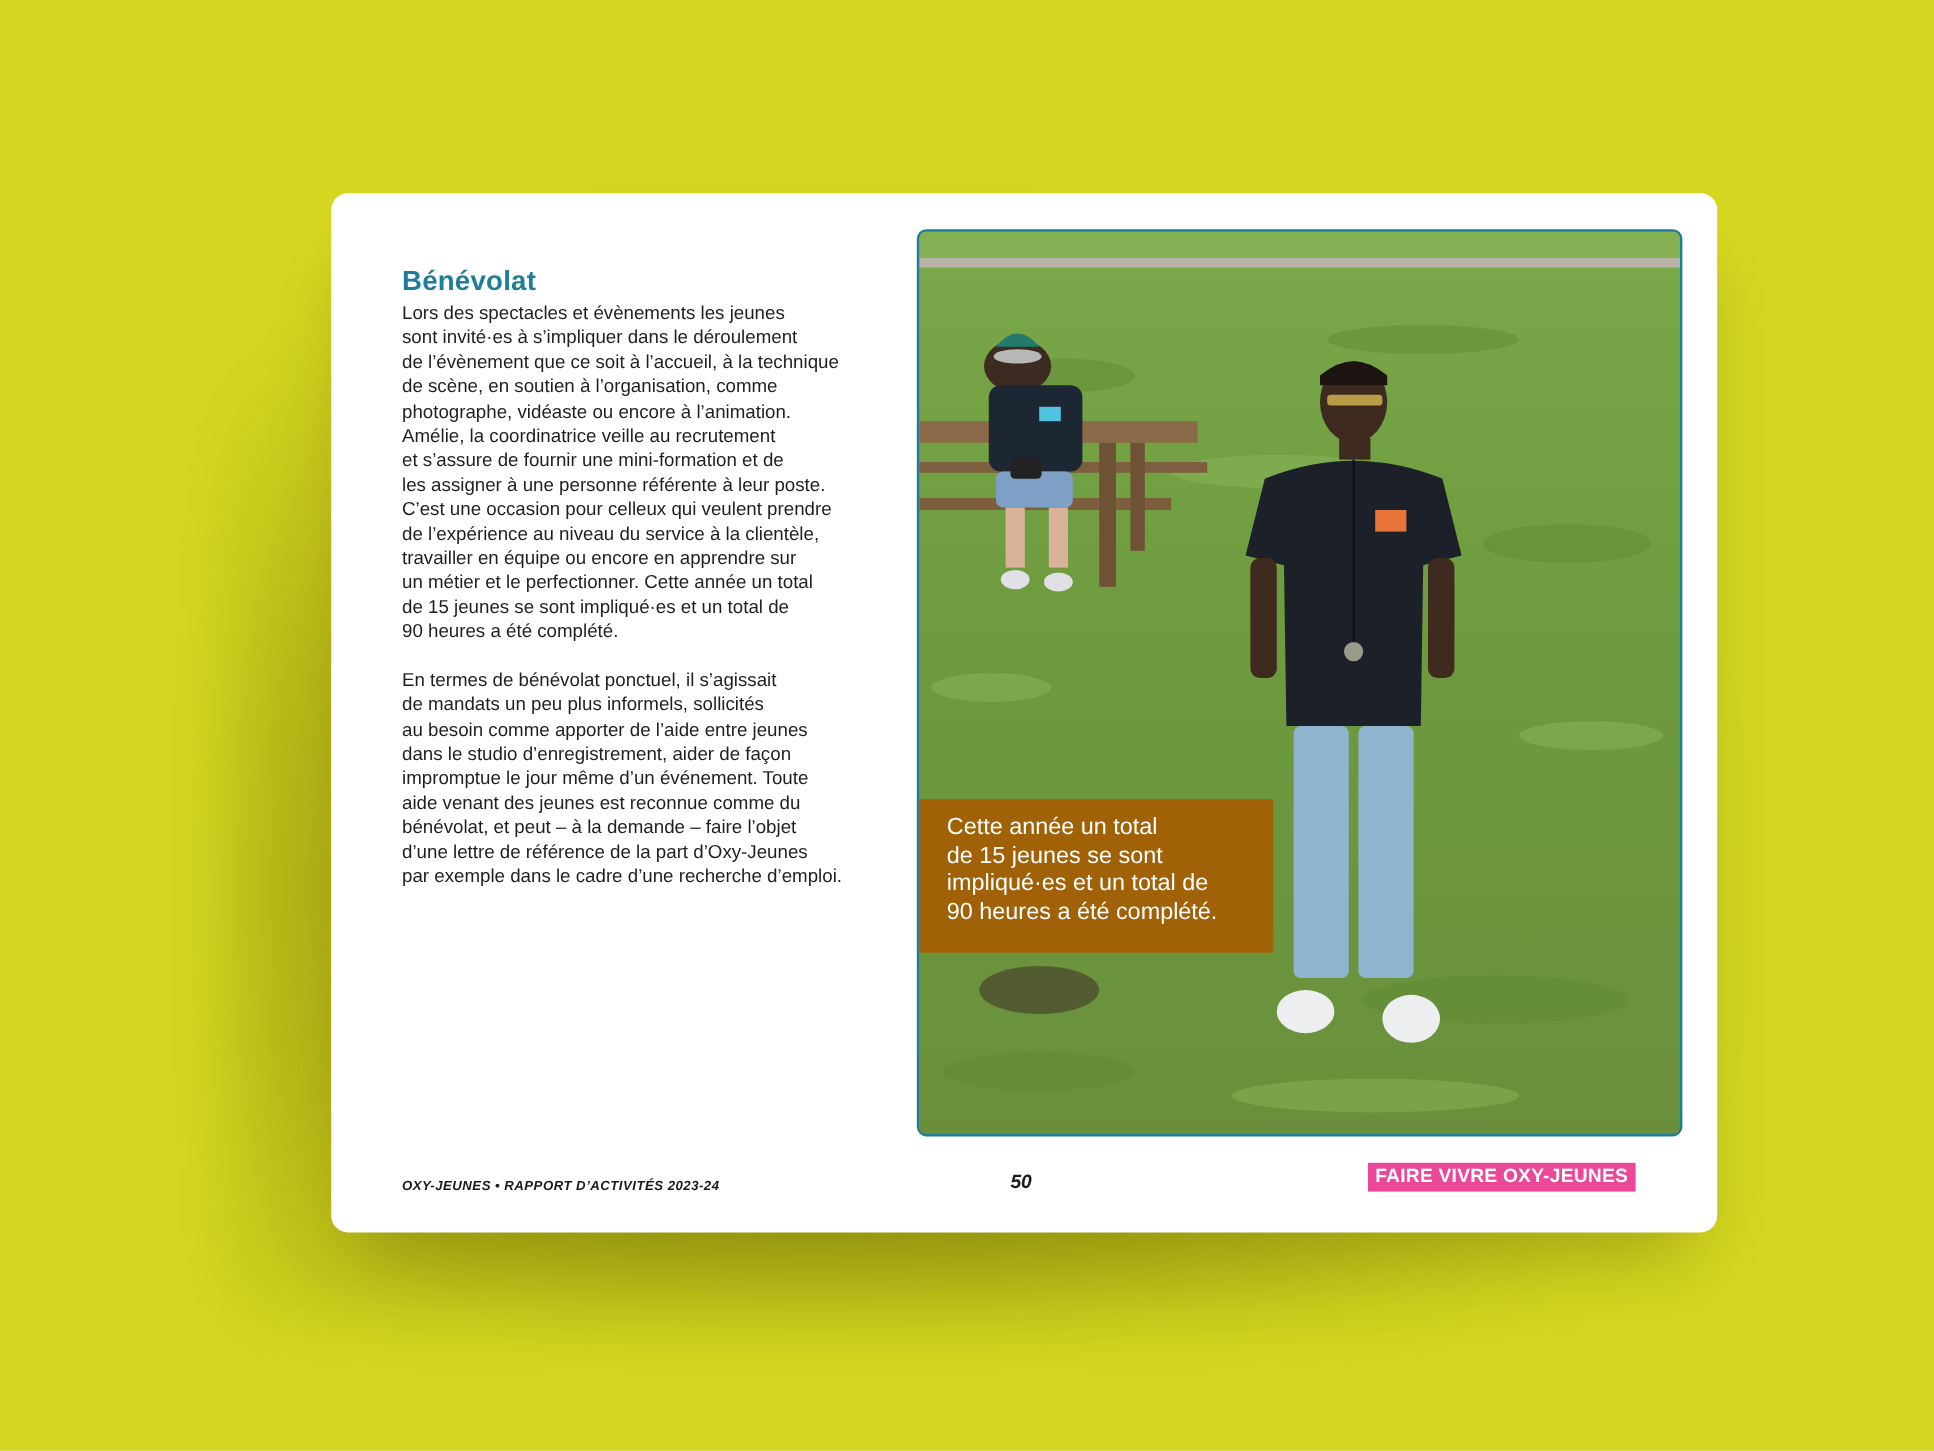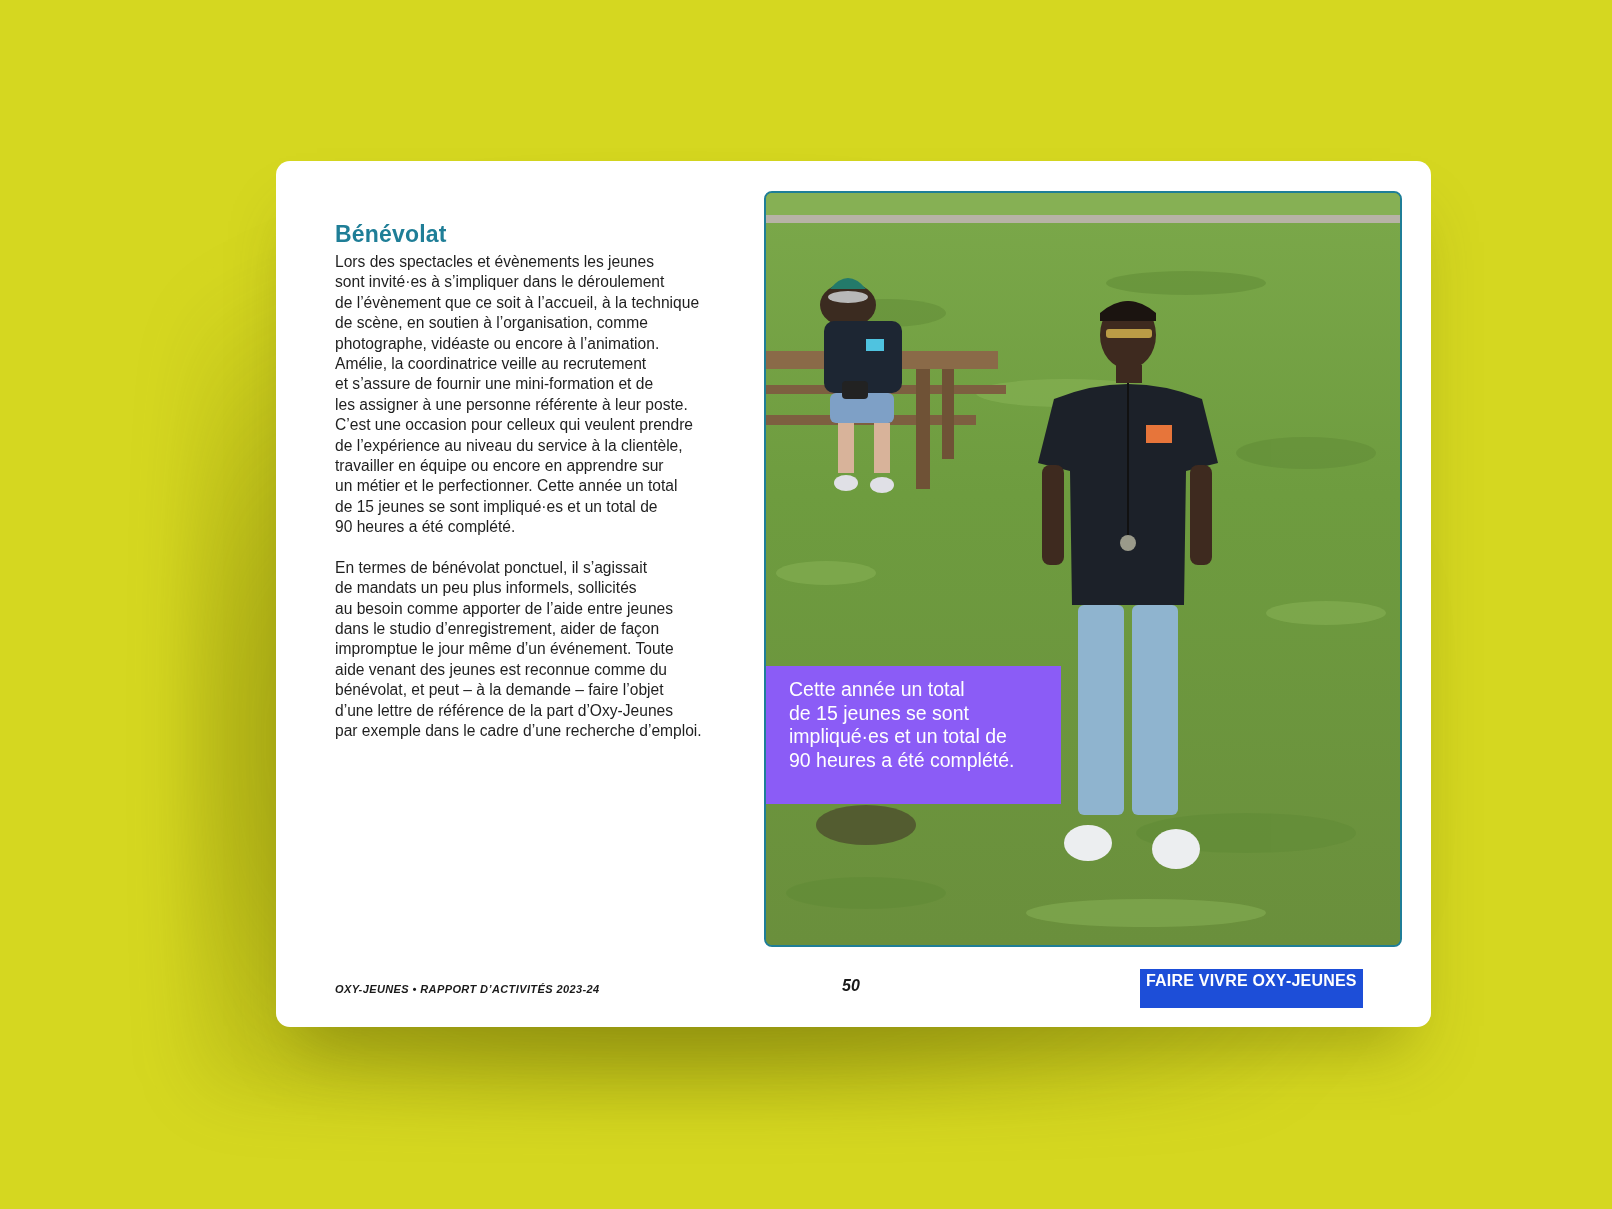--- a/index.html
+++ b/index.html
@@ -67,22 +67,22 @@
       background: #6f9a3e;
     }
     .photo svg {
       display: block;
     }
     .caption {
       position: absolute;
       left: 0;
       top: 473px;
       width: 272px;
-      padding: 12px 0 32px 23px;
-      background: #8b5cf6;
+      padding: 12px 0 22px 23px;
+      background: #a16207;
       color: #ffffff;
       font-size: 19.5px;
       line-height: 23.5px;
       white-space: pre-line;
     }
     .footer-left {
       position: absolute;
       left: 59px;
       top: 822px;
       font-size: 11px;
@@ -98,25 +98,25 @@
       top: 816px;
       font-size: 16px;
       font-weight: 700;
       font-style: italic;
       color: #1a1a1a;
     }
     .footer-section {
       position: absolute;
       left: 864px;
       top: 808px;
-      background: #1d4ed8;
+      background: #ec4899;
       color: #ffffff;
       font-size: 16px;
       font-weight: 700;
-      padding: 3px 6px 18px 6px;
+      padding: 3px 6px 3px 6px;
       letter-spacing: 0.2px;
     }
   </style>
 </head>
 <body>
 
 <div class="bg-shadow"></div>
 
 <div class="page">
 

